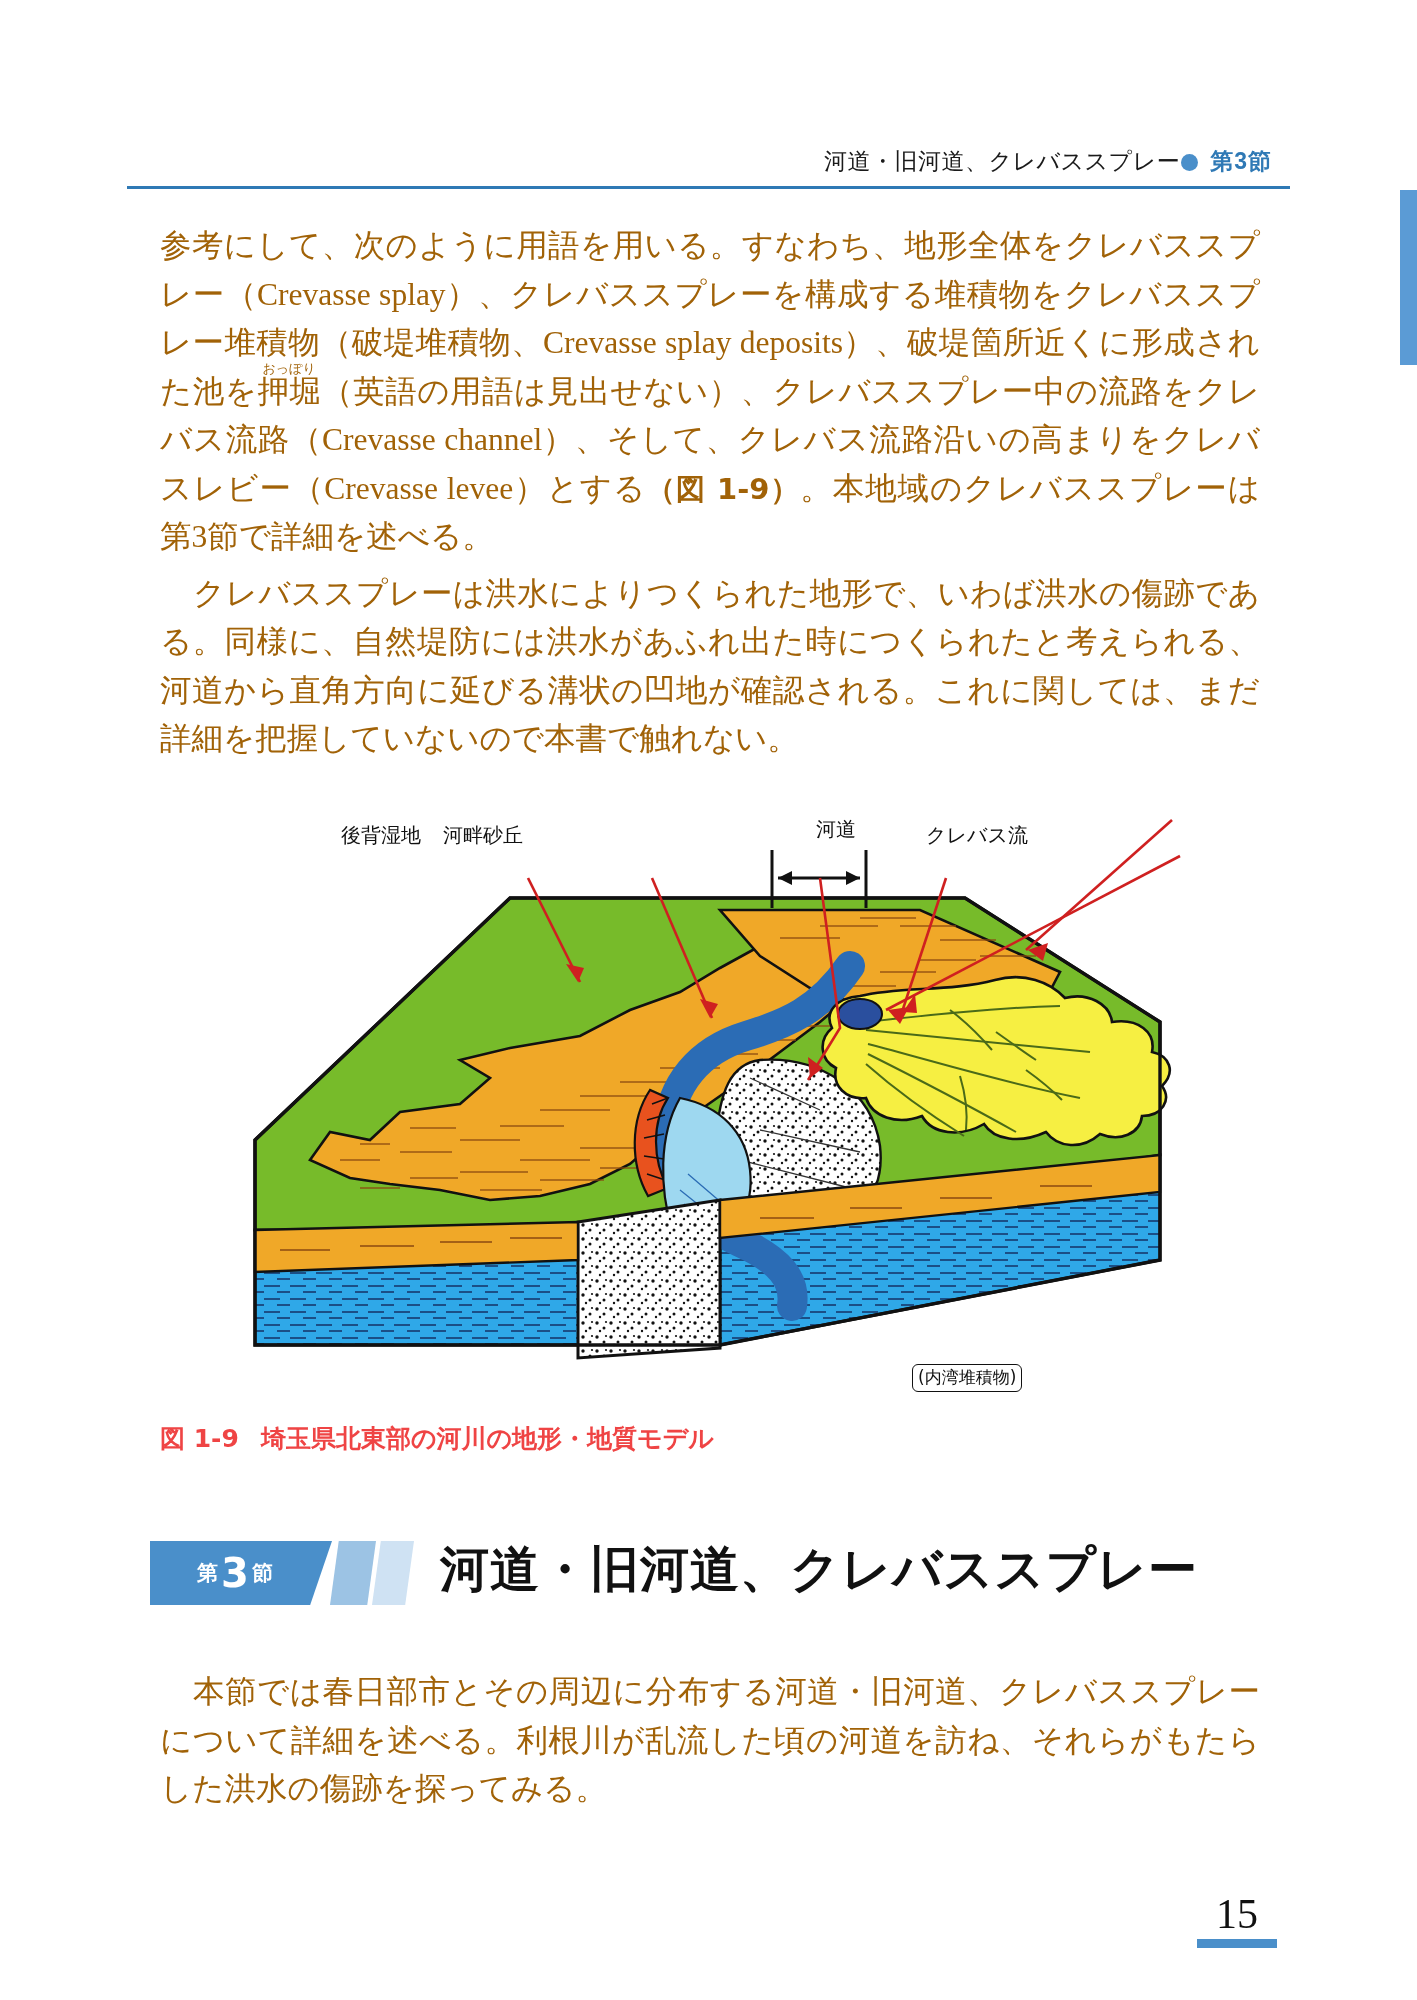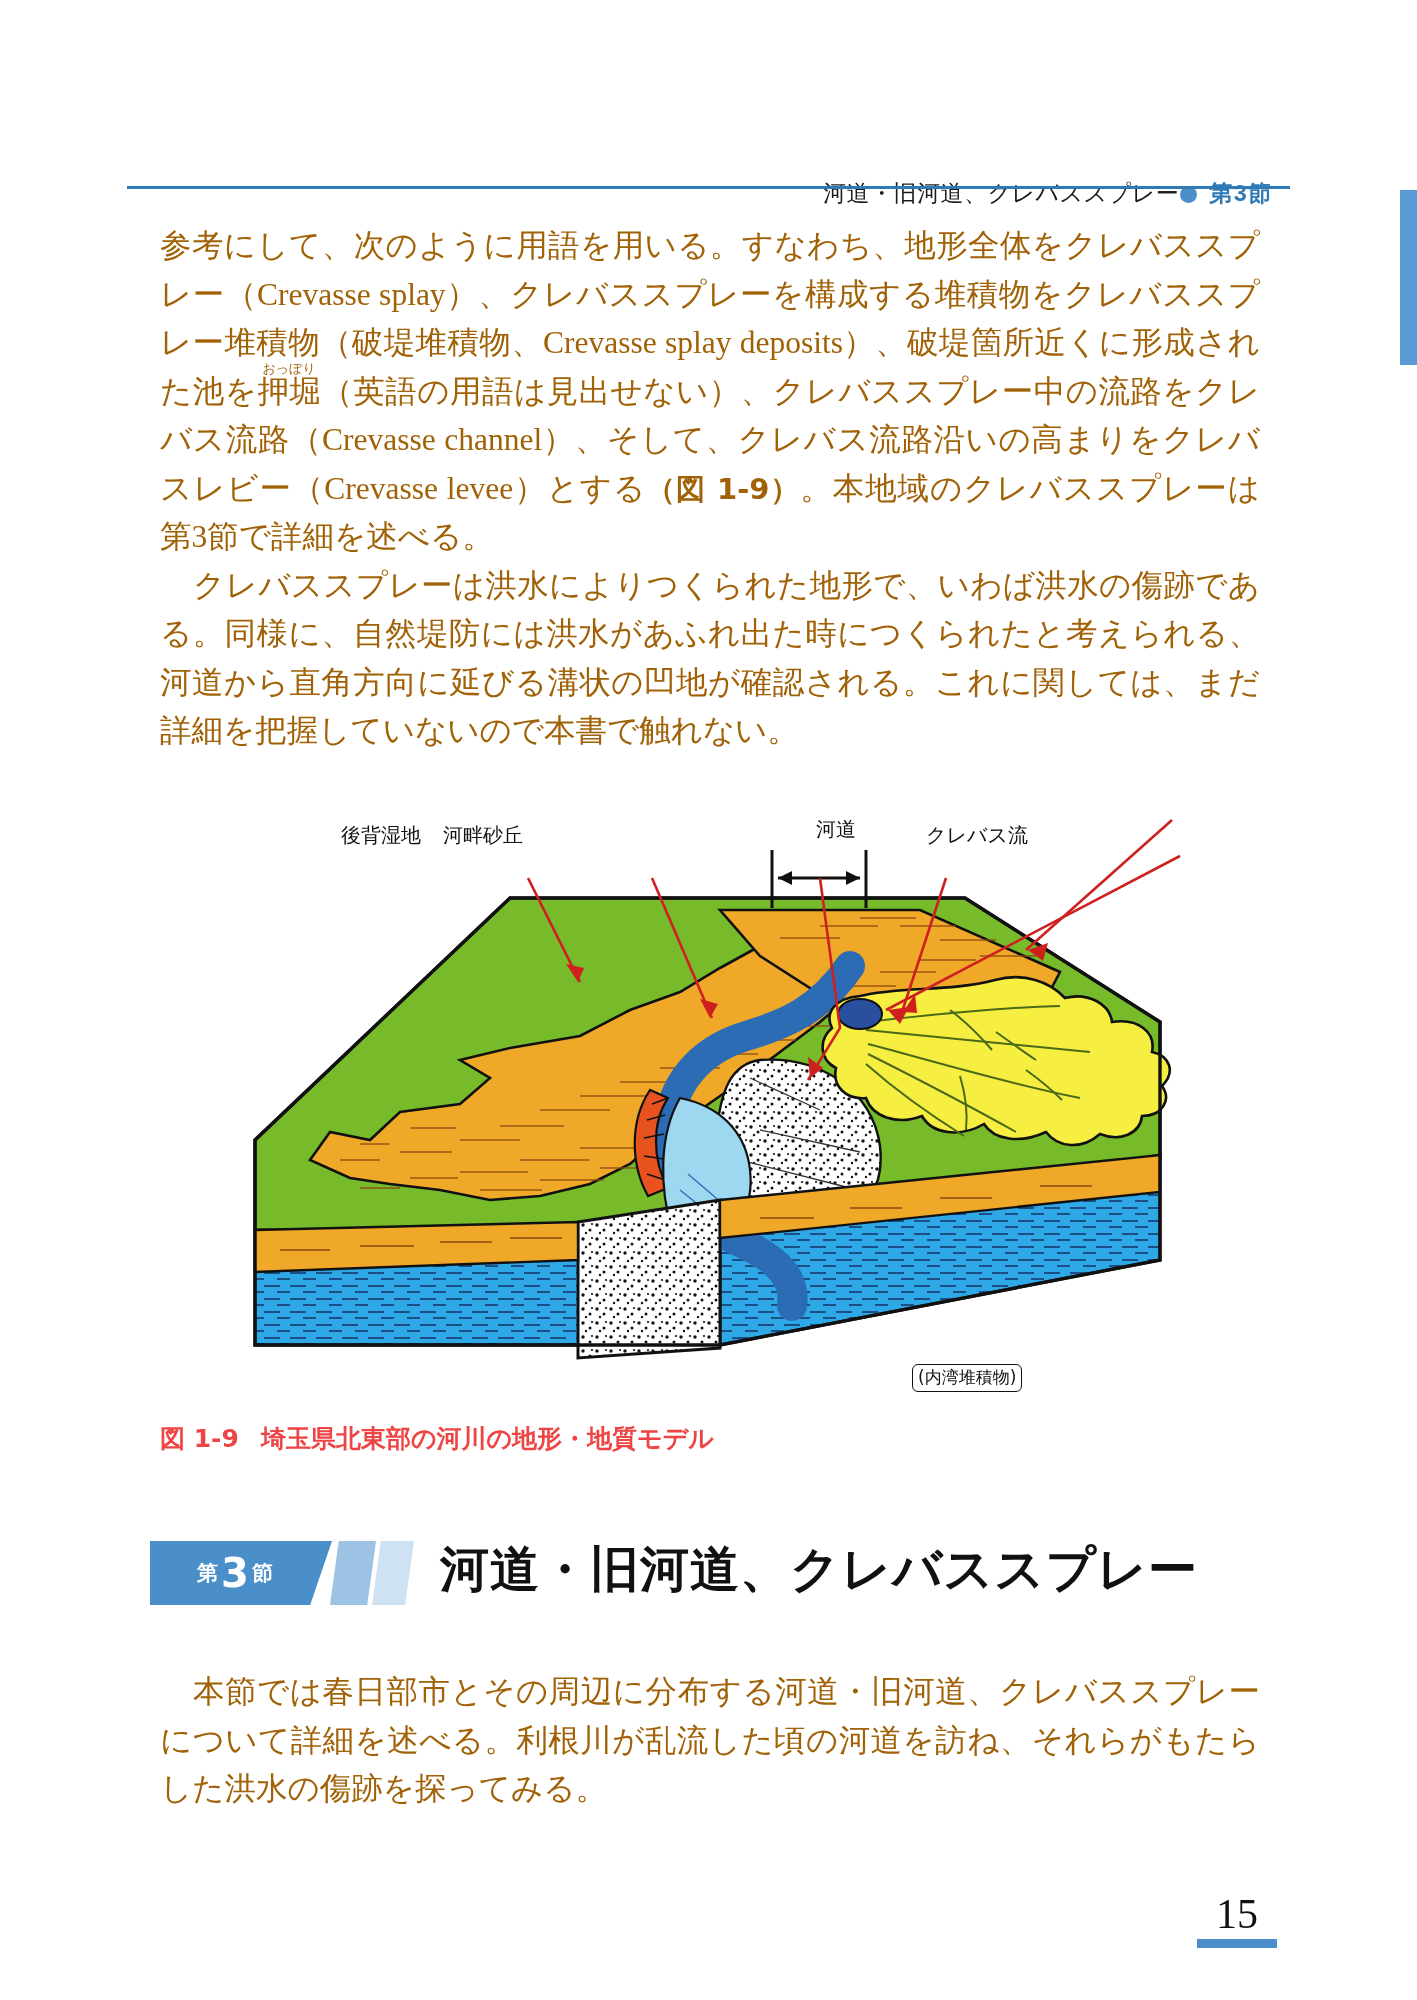--- a/index.html
+++ b/index.html
@@ -11,24 +11,23 @@
     overflow:hidden;
   }
   .page{position:absolute;inset:0;}
 
   
   .header{
     position:absolute;left:0;right:0;top:146px;height:40px;
   }
   .header-text{
     position:absolute;right:145px;top:0;
-    font-family:Liberation Mono, monospace;
+    font-family:Liberation Sans, sans-serif;
     font-size:23px;color:#1a1a1a;white-space:nowrap;
     letter-spacing:.5px;
-    margin-top:32px;
   }
   .header-dot{
     display:inline-block;width:17px;height:17px;border-radius:50%;
     background:#4a8fca;vertical-align:-2px;margin:0 3px 0 1px;
   }
   .header-sec{color:#2f79b5;font-weight:bold;margin-left:9px;letter-spacing:1px;}
   .header-rule{
     position:absolute;left:127px;right:127px;top:40px;height:3px;background:#2f79b5;
   }
   .edge-tab{
@@ -41,21 +40,21 @@
   }
   p.jp{
     margin:0;
     font-size:31.5px;
     line-height:48.5px;
     color:#a16207;
     text-align:justify;
     text-justify:inter-ideograph;
     letter-spacing:0px;
   }
-  p.jp + p.jp{ margin-top:0; }
+  p.jp + p.jp{ margin-top:8px; }
   .indent{ text-indent:33px; }
   ruby{ ruby-align:center; }
   rt{ font-size:13px; line-height:1; letter-spacing:0; }
   .bold{ font-weight:bold; font-family:"DejaVu Sans","Liberation Sans",sans-serif; font-size:29px;}
 
   
   .figure{
     position:absolute;left:160px;top:760px;width:1100px;height:640px;
   }
   .fig-svg{position:absolute;left:0;top:0;}

